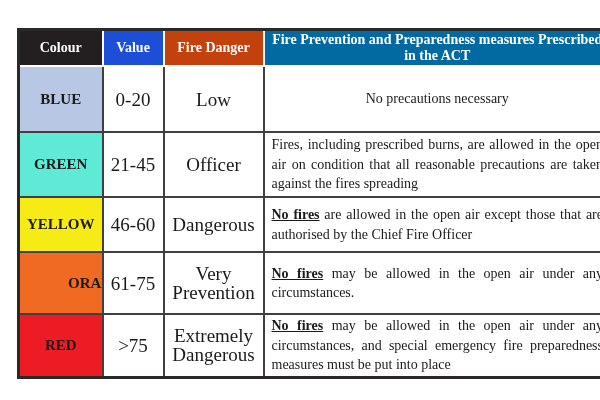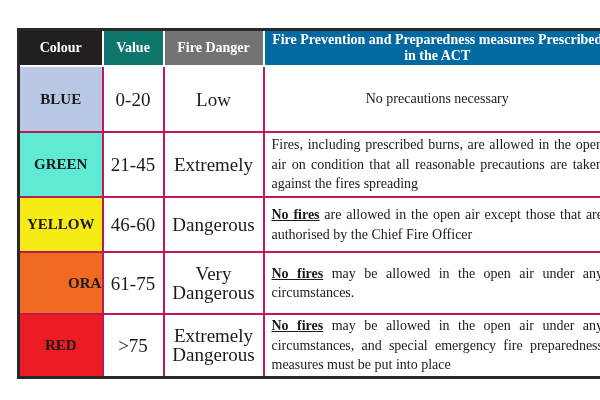--- a/index.html
+++ b/index.html
@@ -12,21 +12,21 @@
     margin-left:16px;
   }
   table.fire{
     position:absolute;
     left:1px;top:28px;
     width:596px;
     border-collapse:collapse;
     table-layout:fixed;
   }
   table.fire{border:3px solid #2b2829;}
-  td,th{border:2px solid #be185d;overflow:hidden;}
+  td,th{border:2px solid #404040;overflow:hidden;}
   th{
     border:2px solid #ffffff;
     color:#ffffff;
     font-size:14px;
     font-weight:bold;
     text-align:center;
     vertical-align:middle;
     line-height:16px;
     padding:1px 4px;
   }
@@ -71,50 +71,50 @@
   <table class="fire">
     <colgroup>
       <col style="width:84px">
       <col style="width:61px">
       <col style="width:100px">
       <col>
     </colgroup>
     <tbody>
         <tr class="tr-header">
       <th style="background-color: rgb(35, 31, 32);">Colour</th>
-      <th style="background-color: #0f766e;">Value</th>
-      <th style="background-color: #737373;">Fire Danger</th>
+      <th style="background-color: #1d4ed8;">Value</th>
+      <th style="background-color: #c2410c;">Fire Danger</th>
       <th style="background-color: #0369a1;">Fire Prevention and Preparedness measures Prescribed in the ACT</th>
     </tr>
 
     <tr class="tr-blue">
       <td class="swatch" style="background-color: rgb(183, 199, 228);">BLUE</td>
       <td class="value">0-20</td>
       <td class="danger">Low</td>
       <td class="measures center"><span class="nf"></span><span>No precautions necessary</span></td>
     </tr>
 
     <tr class="tr-green">
       <td class="swatch" style="background-color: #5eead4;">GREEN</td>
       <td class="value">21-45</td>
-      <td class="danger">Extremely</td>
+      <td class="danger">Officer</td>
       <td class="measures"><span class="nf"></span><span>Fires, including prescribed burns, are allowed in the open air on condition that all reasonable precautions are taken against the fires spreading</span></td>
     </tr>
 
     <tr class="tr-yellow">
       <td class="swatch" style="background-color: rgb(247, 235, 22);">YELLOW</td>
       <td class="value">46-60</td>
       <td class="danger">Dangerous</td>
       <td class="measures"><span class="nf">No fires</span><span> are allowed in the open air except those that are authorised by the Chief Fire Officer</span></td>
     </tr>
 
     <tr class="tr-orange">
       <td class="swatch" style="background-color: rgb(241, 106, 34); padding-left: 48px;">ORANGE</td>
       <td class="value">61-75</td>
-      <td class="danger">Very Dangerous</td>
+      <td class="danger">Very Prevention</td>
       <td class="measures"><span class="nf">No fires</span><span> may be allowed in the open air under any circumstances.</span></td>
     </tr>
 
     <tr class="tr-red">
       <td class="swatch" style="background-color: rgb(236, 28, 36);">RED</td>
       <td class="value">&gt;75</td>
       <td class="danger">Extremely Dangerous</td>
       <td class="measures"><span class="nf">No fires</span><span> may be allowed in the open air under any circumstances, and special emergency fire preparedness measures must be put into place</span></td>
     </tr>
   </tbody>

